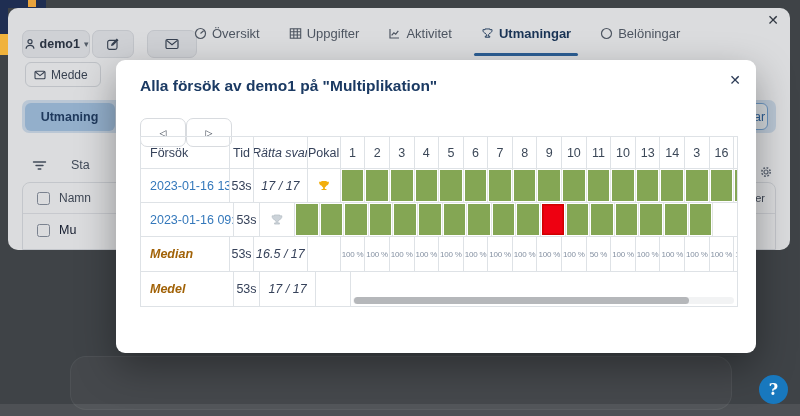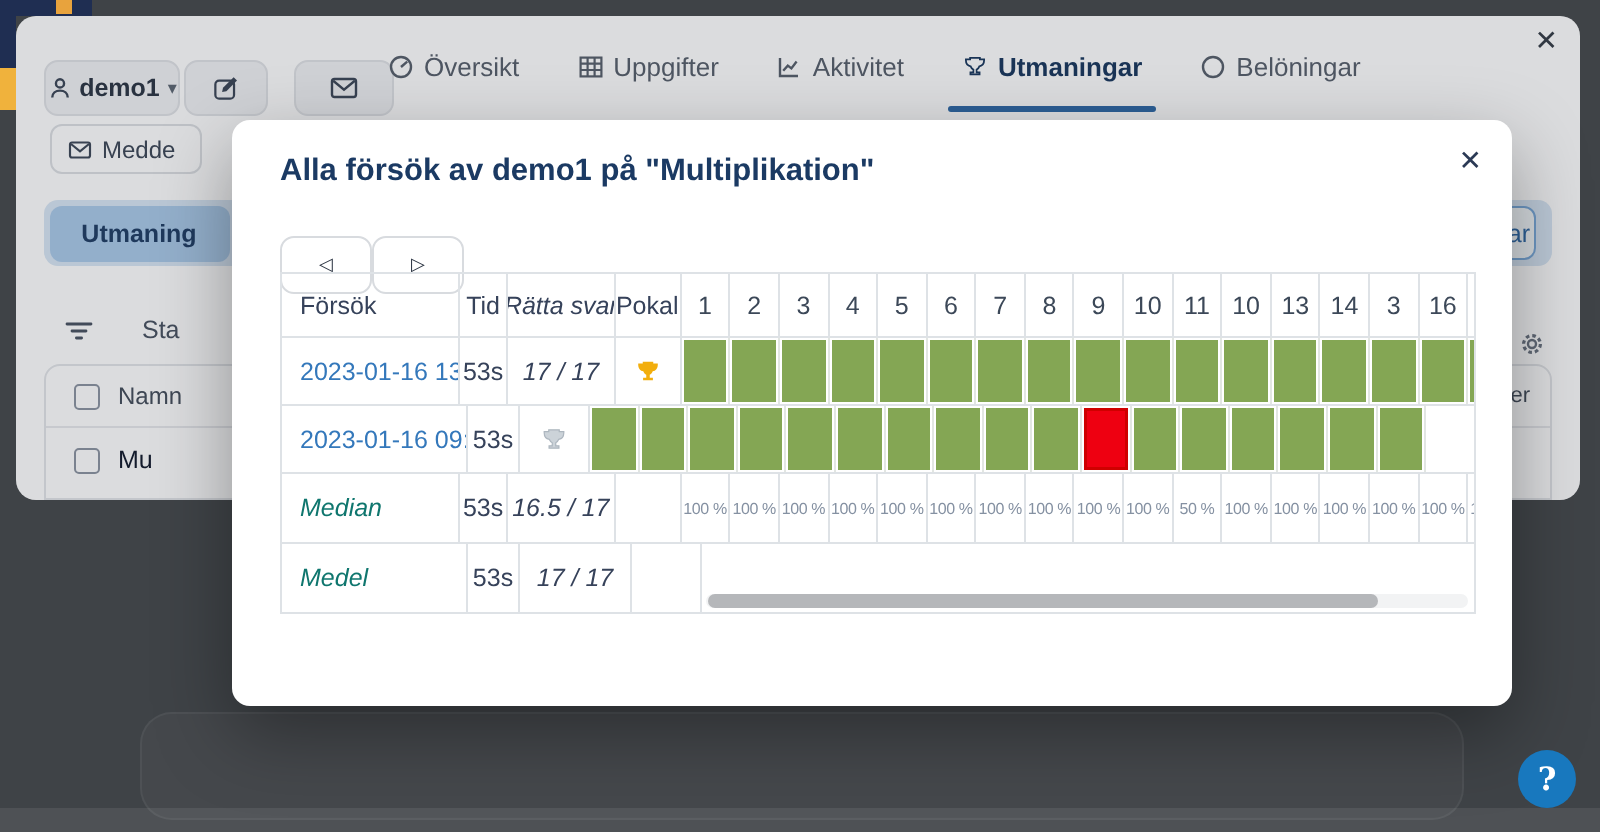--- a/index.html
+++ b/index.html
@@ -81,21 +81,21 @@
   .gridwrap{flex:1 1 auto;min-width:0;overflow:hidden;display:flex;position:relative;}
   .qcell{flex:0 0 24.6px;border-right:1px solid #dee2e6;box-sizing:border-box;
          display:flex;align-items:center;justify-content:center;}
   .qhead{font-size:12.5px;color:#3c4858;}
   .res{border-right:1px solid #e2e6e2;padding:1px;}
   .res i{display:block;width:100%;height:100%;}
   .res .ok{background:#84a654;}
   .res .bad{background:#ee0011;box-shadow:inset 0 0 0 1.5px #cf0000;}
   .pct{font-size:8px;letter-spacing:-0.2px;color:#8591a2;}
   .date-link{color:#3478bb;}
-  .stat-label{font-style:italic;color:#0f766e;}
+  .stat-label{font-style:italic;color:#a16207;font-weight:bold;}
   .trophy.gold{color:#f2ae0d;} .trophy.silver{color:#ccd3d9;}
   #scroll-track{position:absolute;left:2px;right:3px;bottom:2px;height:7px;background:#f2f3f4;border-radius:4px;}
   #scroll-thumb{position:absolute;left:1px;top:0;height:7px;width:88%;background:#b5b7ba;border-radius:4px;}
   
   #help-btn{left:759px;top:375px;width:29px;height:29px;border-radius:50%;background:#1878be;
             display:flex;align-items:center;justify-content:center;color:#fff;font-size:16px;
             font-weight:700;font-family:"DejaVu Serif",serif;z-index:20;}
   svg{display:block;}
 </style>
 </head>

